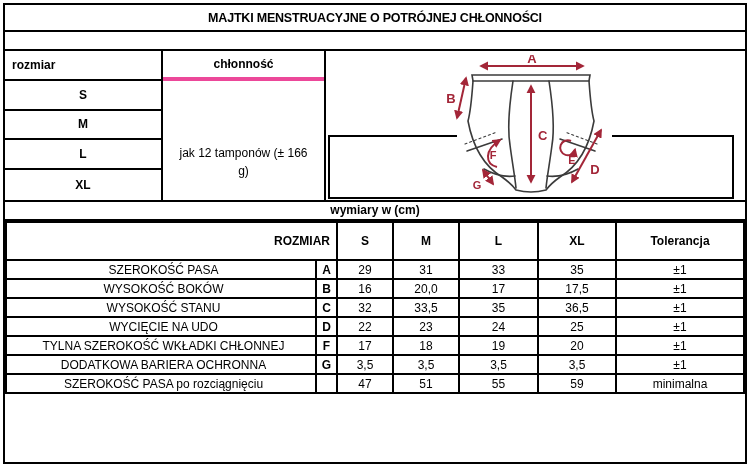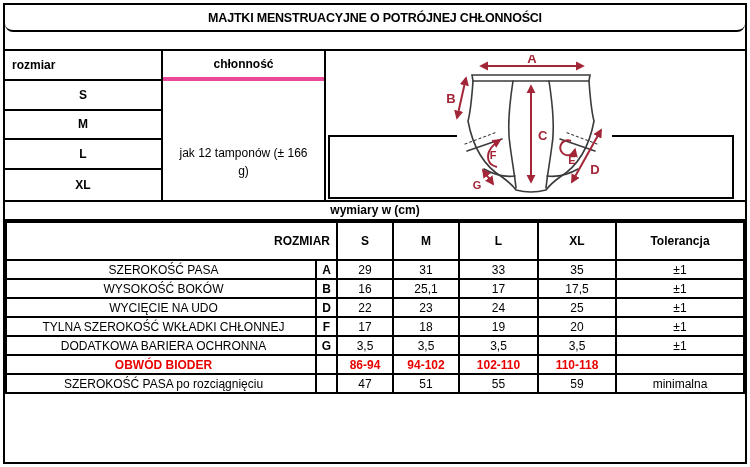--- a/index.html
+++ b/index.html
@@ -9,21 +9,21 @@
     -webkit-font-smoothing:antialiased;
   }
   .outer {
     position:absolute; left:3px; top:3px; right:3px; bottom:3px;
     border:2px solid #000;
   }
   
   .title-row {
     height:25px; border-bottom:2px solid #000;
     display:flex; align-items:center; justify-content:center;
-    font-weight:bold; font-size:12.5px; letter-spacing:-0.2px;border-radius:8px;
+    font-weight:bold; font-size:12.5px; letter-spacing:-0.2px;
   }
   .spacer-row { height:17px; border-bottom:2px solid #000; }
 
   
   .mid { height:149px; border-bottom:2px solid #000; display:flex; }
   .left-grid {
     width:319px; border-right:2px solid #000; box-sizing:content-box;
     display:grid; grid-template-columns:158px 1fr; grid-template-rows:repeat(5,1fr);
     font-size:12px;
   }
@@ -161,23 +161,32 @@
         <td>29</td>
         <td>31</td>
         <td>33</td>
         <td>35</td>
         <td>±1</td>
       </tr>
       <tr>
         <td class="lbl">WYSOKOŚĆ BOKÓW</td>
         <td class="ltr">B</td>
         <td>16</td>
-        <td>25,1</td>
+        <td>20,0</td>
         <td>17</td>
         <td>17,5</td>
+        <td>±1</td>
+      </tr>
+      <tr>
+        <td class="lbl">WYSOKOŚĆ STANU</td>
+        <td class="ltr">C</td>
+        <td>32</td>
+        <td>33,5</td>
+        <td>35</td>
+        <td>36,5</td>
         <td>±1</td>
       </tr>
       <tr>
         <td class="lbl">WYCIĘCIE NA UDO</td>
         <td class="ltr">D</td>
         <td>22</td>
         <td>23</td>
         <td>24</td>
         <td>25</td>
         <td>±1</td>
@@ -192,29 +201,20 @@
         <td>±1</td>
       </tr>
       <tr>
         <td class="lbl">DODATKOWA BARIERA OCHRONNA</td>
         <td class="ltr">G</td>
         <td>3,5</td>
         <td>3,5</td>
         <td>3,5</td>
         <td>3,5</td>
         <td>±1</td>
-      </tr>
-      <tr class="hl-red">
-        <td class="lbl">OBWÓD BIODER</td>
-        <td class="ltr"></td>
-        <td>86-94</td>
-        <td>94-102</td>
-        <td>102-110</td>
-        <td>110-118</td>
-        <td></td>
       </tr>
       <tr>
         <td class="lbl">SZEROKOŚĆ PASA po rozciągnięciu</td>
         <td class="ltr"></td>
         <td>47</td>
         <td>51</td>
         <td>55</td>
         <td>59</td>
         <td>minimalna</td>
       </tr>

